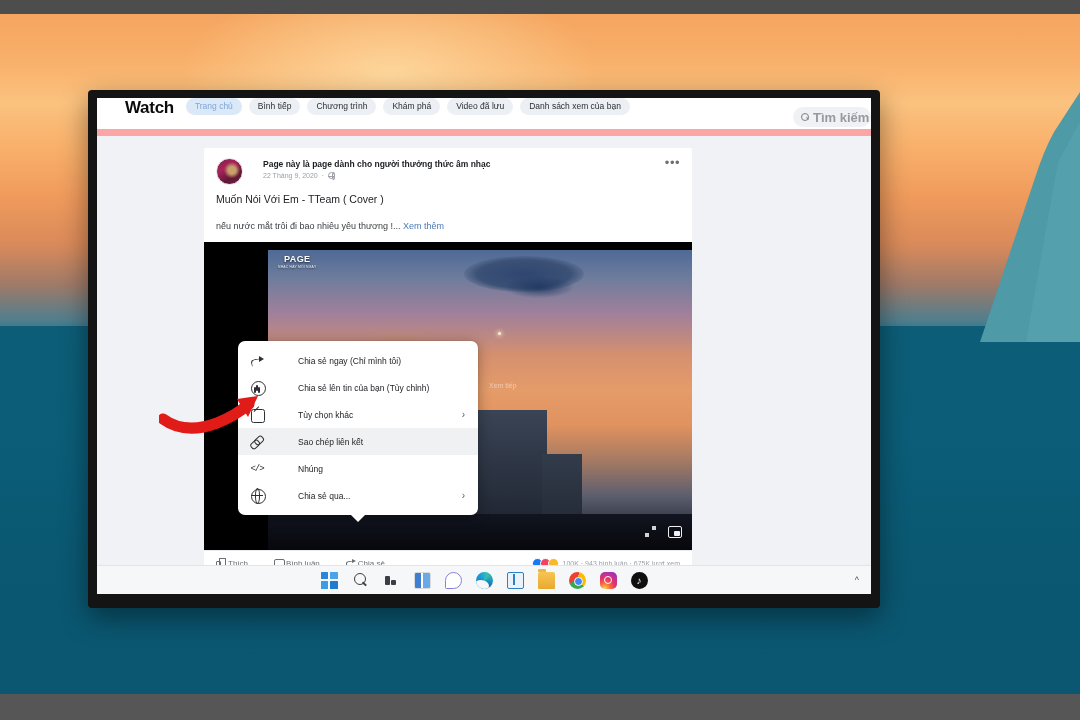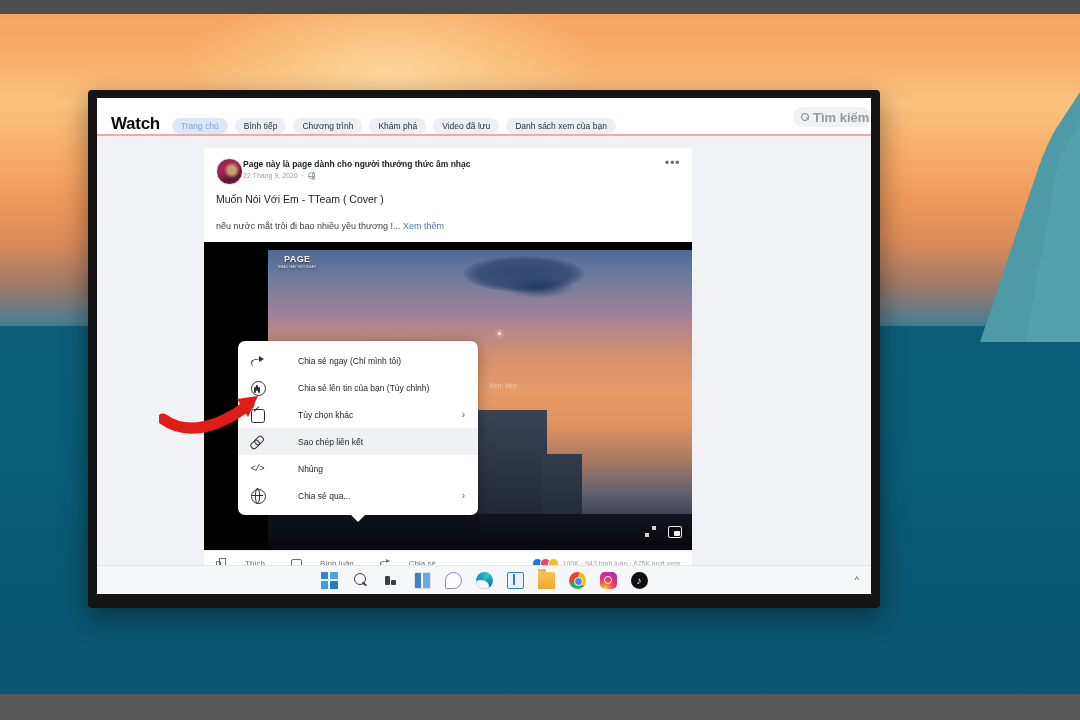--- a/index.html
+++ b/index.html
@@ -56,22 +56,22 @@
   }
   .screen {
     position: relative; width: 100%; height: 100%;
     background: #ffffff;
     overflow: hidden;
   }
 
   
   .fb-header {
     position: relative; height: 38px; background: #fff;
-    border-bottom: 2px solid #fca5a5;
-    display: flex; align-items: flex-end; padding: 0 10px;
+    border-bottom: 7px solid #fca5a5;
+    display: flex; align-items: flex-start; padding: 0 24px;
   }
   .watch-logo {
     font-size: 17px; font-weight: bold; color: #0b0b0b;
     letter-spacing: -.3px; margin-right: 12px; margin-left: 4px;
   }
   .tabs { display: flex; align-items: center; gap: 7px; }
   .tab {
     font-size: 8.5px; color: #2c2f33; background: #eceff3;
     border-radius: 11px; padding: 4px 9px; white-space: nowrap;
     line-height: 1;
@@ -110,21 +110,21 @@
     display: flex; align-items: flex-start; padding: 10px 12px 0 12px;
     position: relative;
   }
   .avatar {
     width: 27px; height: 27px; border-radius: 50%; flex: none;
     background:
       radial-gradient(circle at 60% 45%, #c9a06a 0 18%, rgba(201,160,106,0) 40%),
       linear-gradient(150deg, #7e2244 0%, #a8245c 35%, #5e1836 70%, #7a1f44 100%);
     border: 1px solid #e6e6e6;
   }
-  .head-txt { margin-left: 0; padding-top: 1px; }
+  .head-txt { margin-left: 20px; padding-top: 1px; }
   .page-name {
     font-size: 8.5px; font-weight: bold; color: #1b1d21; line-height: 1.2;
   }
   .meta {
     display: flex; align-items: center; gap: 4px; margin-top: 3px;
   }
   .meta .date { font-size: 7px; color: #9ca0a6; }
   .meta .dot { font-size: 7px; color: #9ca0a6; }
   .globe-mini {
     width: 7px; height: 7px; border-radius: 50%;
@@ -231,21 +231,21 @@
     width: 6px; height: 5px; background: #f0f0f0; border-radius: 1px;
   }
 
   
   .actions {
     display: flex; align-items: center; height: 26px;
     padding: 0 12px; border-top: 1px solid #e9ebee;
     position: relative; background: #fff;
   }
   .act {
-    display: flex; align-items: center; gap: 19px; margin-right: 26px;
+    display: flex; align-items: center; gap: 2px; margin-right: 26px;
   }
   .act span.lbl { font-size: 8px; color: #6a6d73; }
   .ico-like, .ico-cmt, .ico-share { width: 10px; height: 10px; position: relative; }
   .ico-like::before {
     content: ""; position: absolute; left: 2.5px; top: 0px;
     width: 5px; height: 6px; border: 1.1px solid #6a6d73;
     border-radius: 1px 1px 0 0; border-bottom: none;
   }
   .ico-like::after {
     content: ""; position: absolute; left: 0; bottom: 0px;

